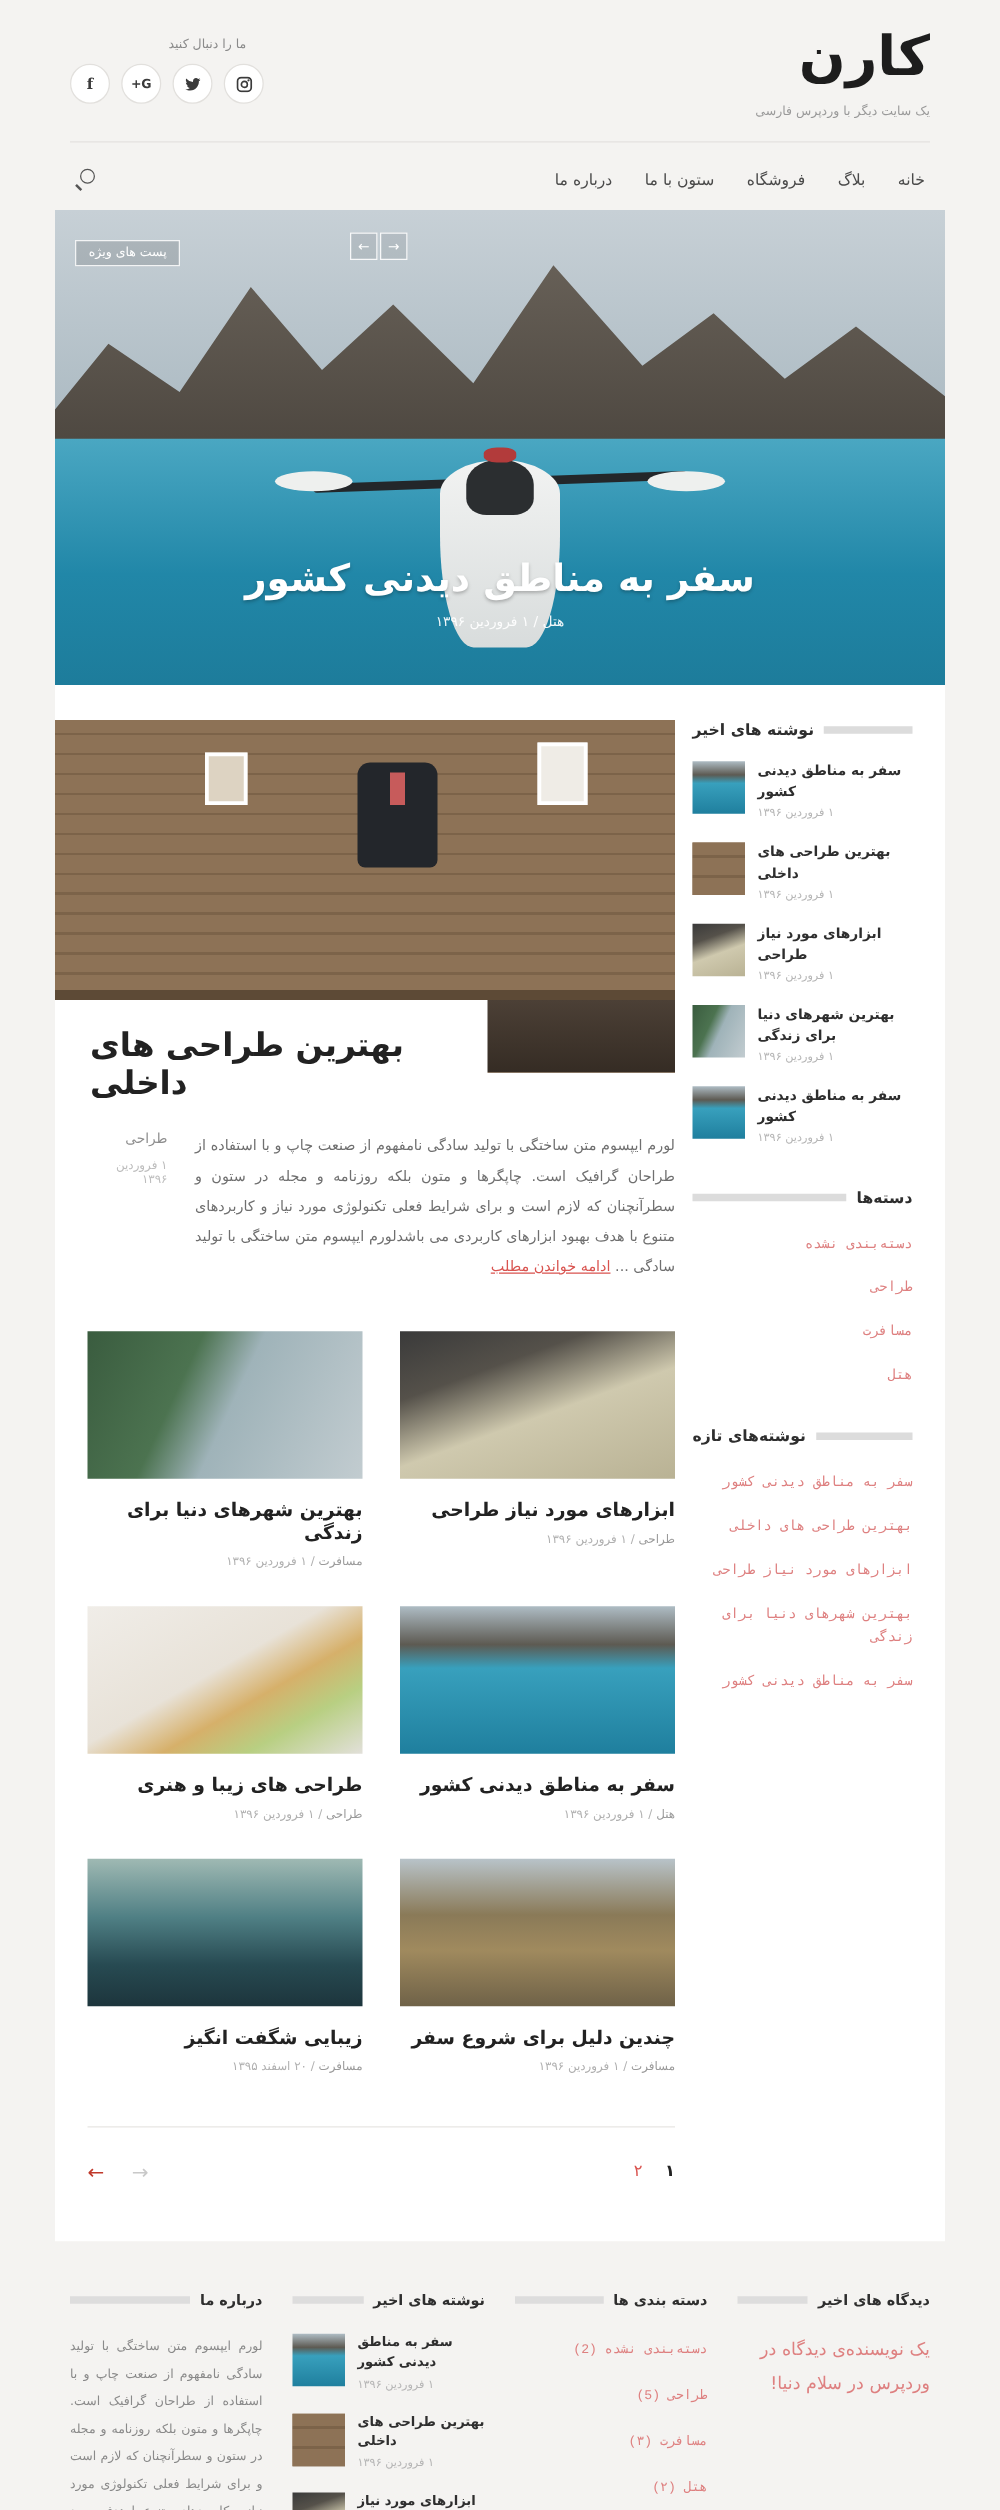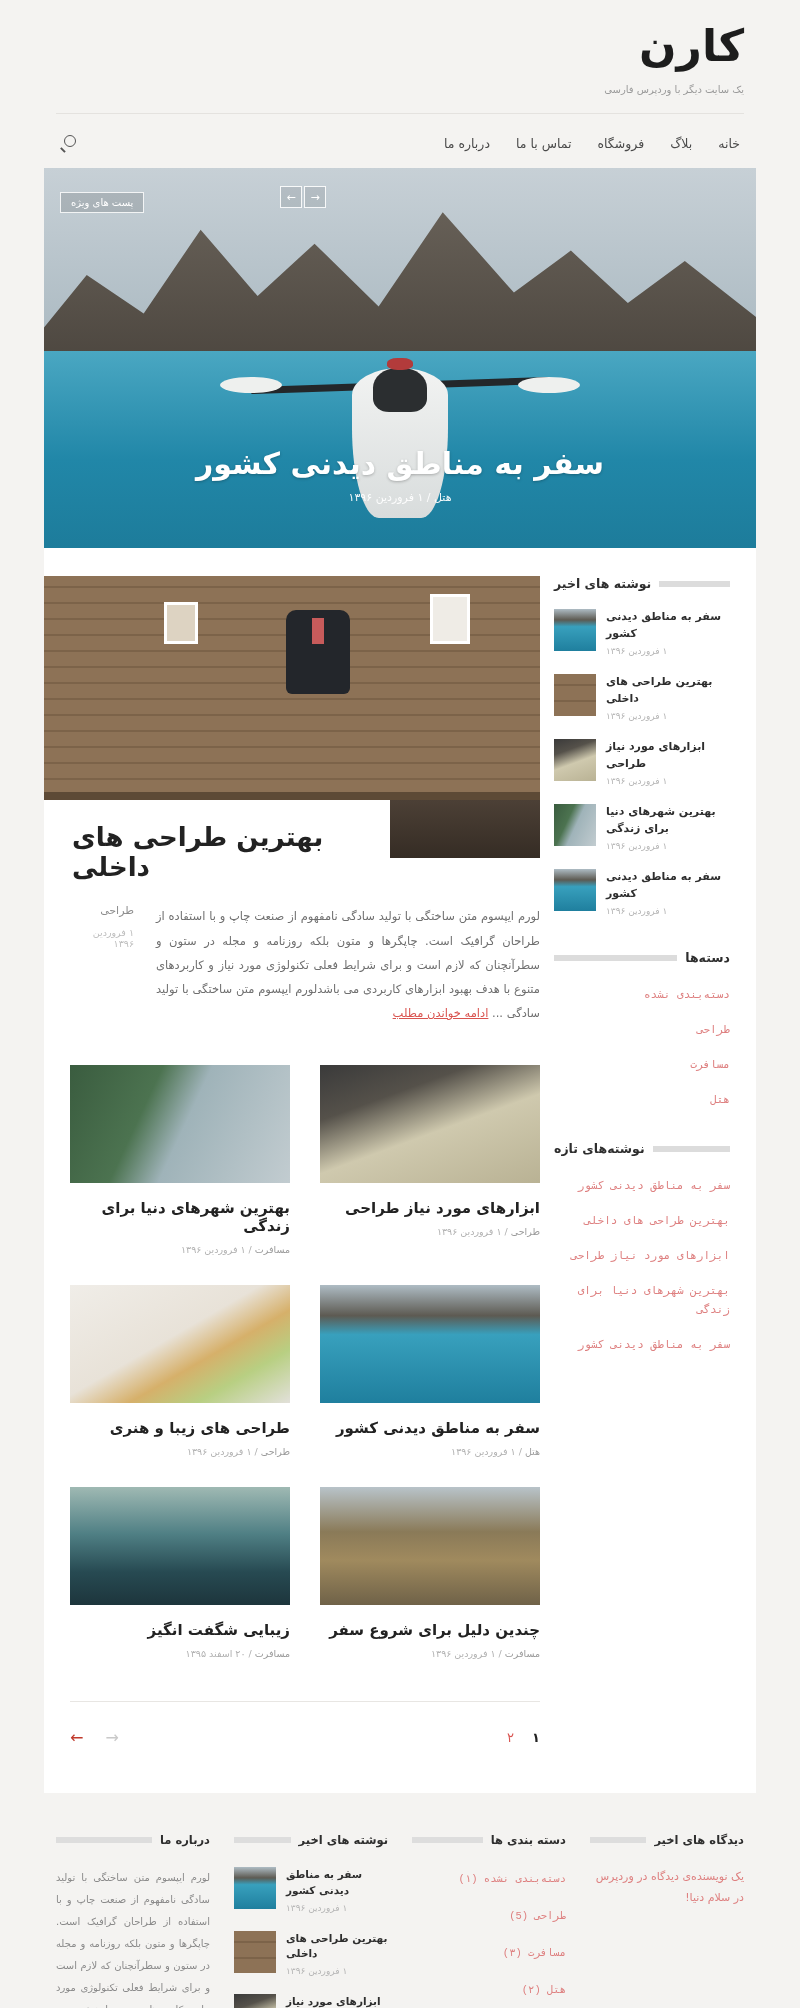--- a/index.html
+++ b/index.html
@@ -139,43 +139,62 @@
   .parrow-next{color:#c0392b;font-size:16px;cursor:pointer;}
   .parrow-prev{color:#c9c9c9;font-size:16px;cursor:pointer;}
 
   
   .footer{padding:40px 56px 0;display:flex;gap:24px;}
   .fcol{flex:1;min-width:0;}
   .ftitle{display:flex;align-items:center;gap:8px;margin-bottom:20px;}
   .ftitle .bar{flex:1;height:6px;background:#ddd;}
   .ftitle .txt{font-size:11.5px;font-weight:bold;color:#2e2e2e;white-space:nowrap;}
   .fabout{font-size:10px;line-height:2.2;color:#8a8a8a;text-align:justify;margin:0;}
-  .fcomment{font-size:11px;color:#de8080;line-height:1.9;cursor:pointer;}
+  .fcomment{font-size:14px;color:#de8080;line-height:1.9;cursor:pointer;}
   .fcat li{margin-bottom:18px;text-align:right;}
   .fcat a{font-size:10.5px;color:#de8080;text-decoration:none;}
   .fmini .mini-title{font-size:10.5px;}
 </style>
 </head>
 <body>
 
 <div class="page">
 
   <header class="top">
     <div class="site-id">
       <h1 class="site-title">کارن</h1>
       <div class="site-tagline">یک سایت دیگر با وردپرس فارسی</div>
     </div>
+    <div class="follow-block">
+      <p class="follow-text">ما را دنبال کنید</p>
+      <div class="social-row">
+        <span class="sicon">
+          <svg width="13" height="13" viewBox="0 0 13 13">
+              <rect x="1" y="1" width="11" height="11" rx="3" fill="none" stroke="#3b3b3b" stroke-width="1.4"></rect>
+              <circle cx="6.5" cy="6.5" r="2.4" fill="none" stroke="#3b3b3b" stroke-width="1.3"></circle>
+              <circle cx="9.8" cy="3.2" r="0.9" fill="#3b3b3b"></circle>
+            </svg>
+        </span>
+        <span class="sicon">
+          <svg width="14" height="12" viewBox="0 0 14 12">
+              <path d="M13 1.5c-.5.3-1 .5-1.5.6A2.4 2.4 0 0 0 7.4 4v.5C5.3 4.4 3.4 3.4 2 1.8c-.7 1.2-.3 2.7.8 3.4-.4 0-.8-.1-1.1-.3 0 1.2.9 2.3 2 2.5-.4.1-.7.1-1.1.1.3 1 1.2 1.7 2.3 1.8-1 .8-2.3 1.2-3.6 1 1.1.7 2.4 1.1 3.8 1.1 4.6 0 7.2-3.9 7-7.4.5-.3.9-.8 1.2-1.3-.4.2-.9.3-1.4.4.5-.3.9-.8 1.1-1.6z" fill="#3b3b3b"></path>
+            </svg>
+        </span>
+        <span class="sicon" style="font-size:10px;">G+</span>
+        <span class="sicon" style="font-family:'DejaVu Serif',serif;">f</span>
+      </div>
+    </div>
   </header>
 
   <nav class="navbar">
     <div class="menu">
       <a>خانه</a>
       <a>بلاگ</a>
       <a>فروشگاه</a>
-      <a>تماس با ما</a>
+      <a>ستون با ما</a>
       <a>درباره ما</a>
     </div>
     <div class="search-btn">
       <span class="lens"></span>
       <span class="handle"></span>
     </div>
   </nav>
 
   <div class="card">
 
@@ -361,21 +380,21 @@
       </div>
       <div class="fcomment">یک نویسنده‌ی دیدگاه در وردپرس در سلام دنیا!</div>
     </div>
 
     <div class="fcol">
       <div class="ftitle">
         <span class="txt">دسته بندی ها</span>
         <span class="bar"></span>
       </div>
       <ul class="linklist fcat">
-        <li><a>دسته‌بندی نشده (۱)</a></li>
+        <li><a>دسته‌بندی نشده (2)</a></li>
         <li><a>طراحی (5)</a></li>
         <li><a>مسافرت (۳)</a></li>
         <li><a>هتل (۲)</a></li>
       </ul>
     </div>
 
     <div class="fcol fmini">
       <div class="ftitle">
         <span class="txt">نوشته های اخیر</span>
         <span class="bar"></span>

